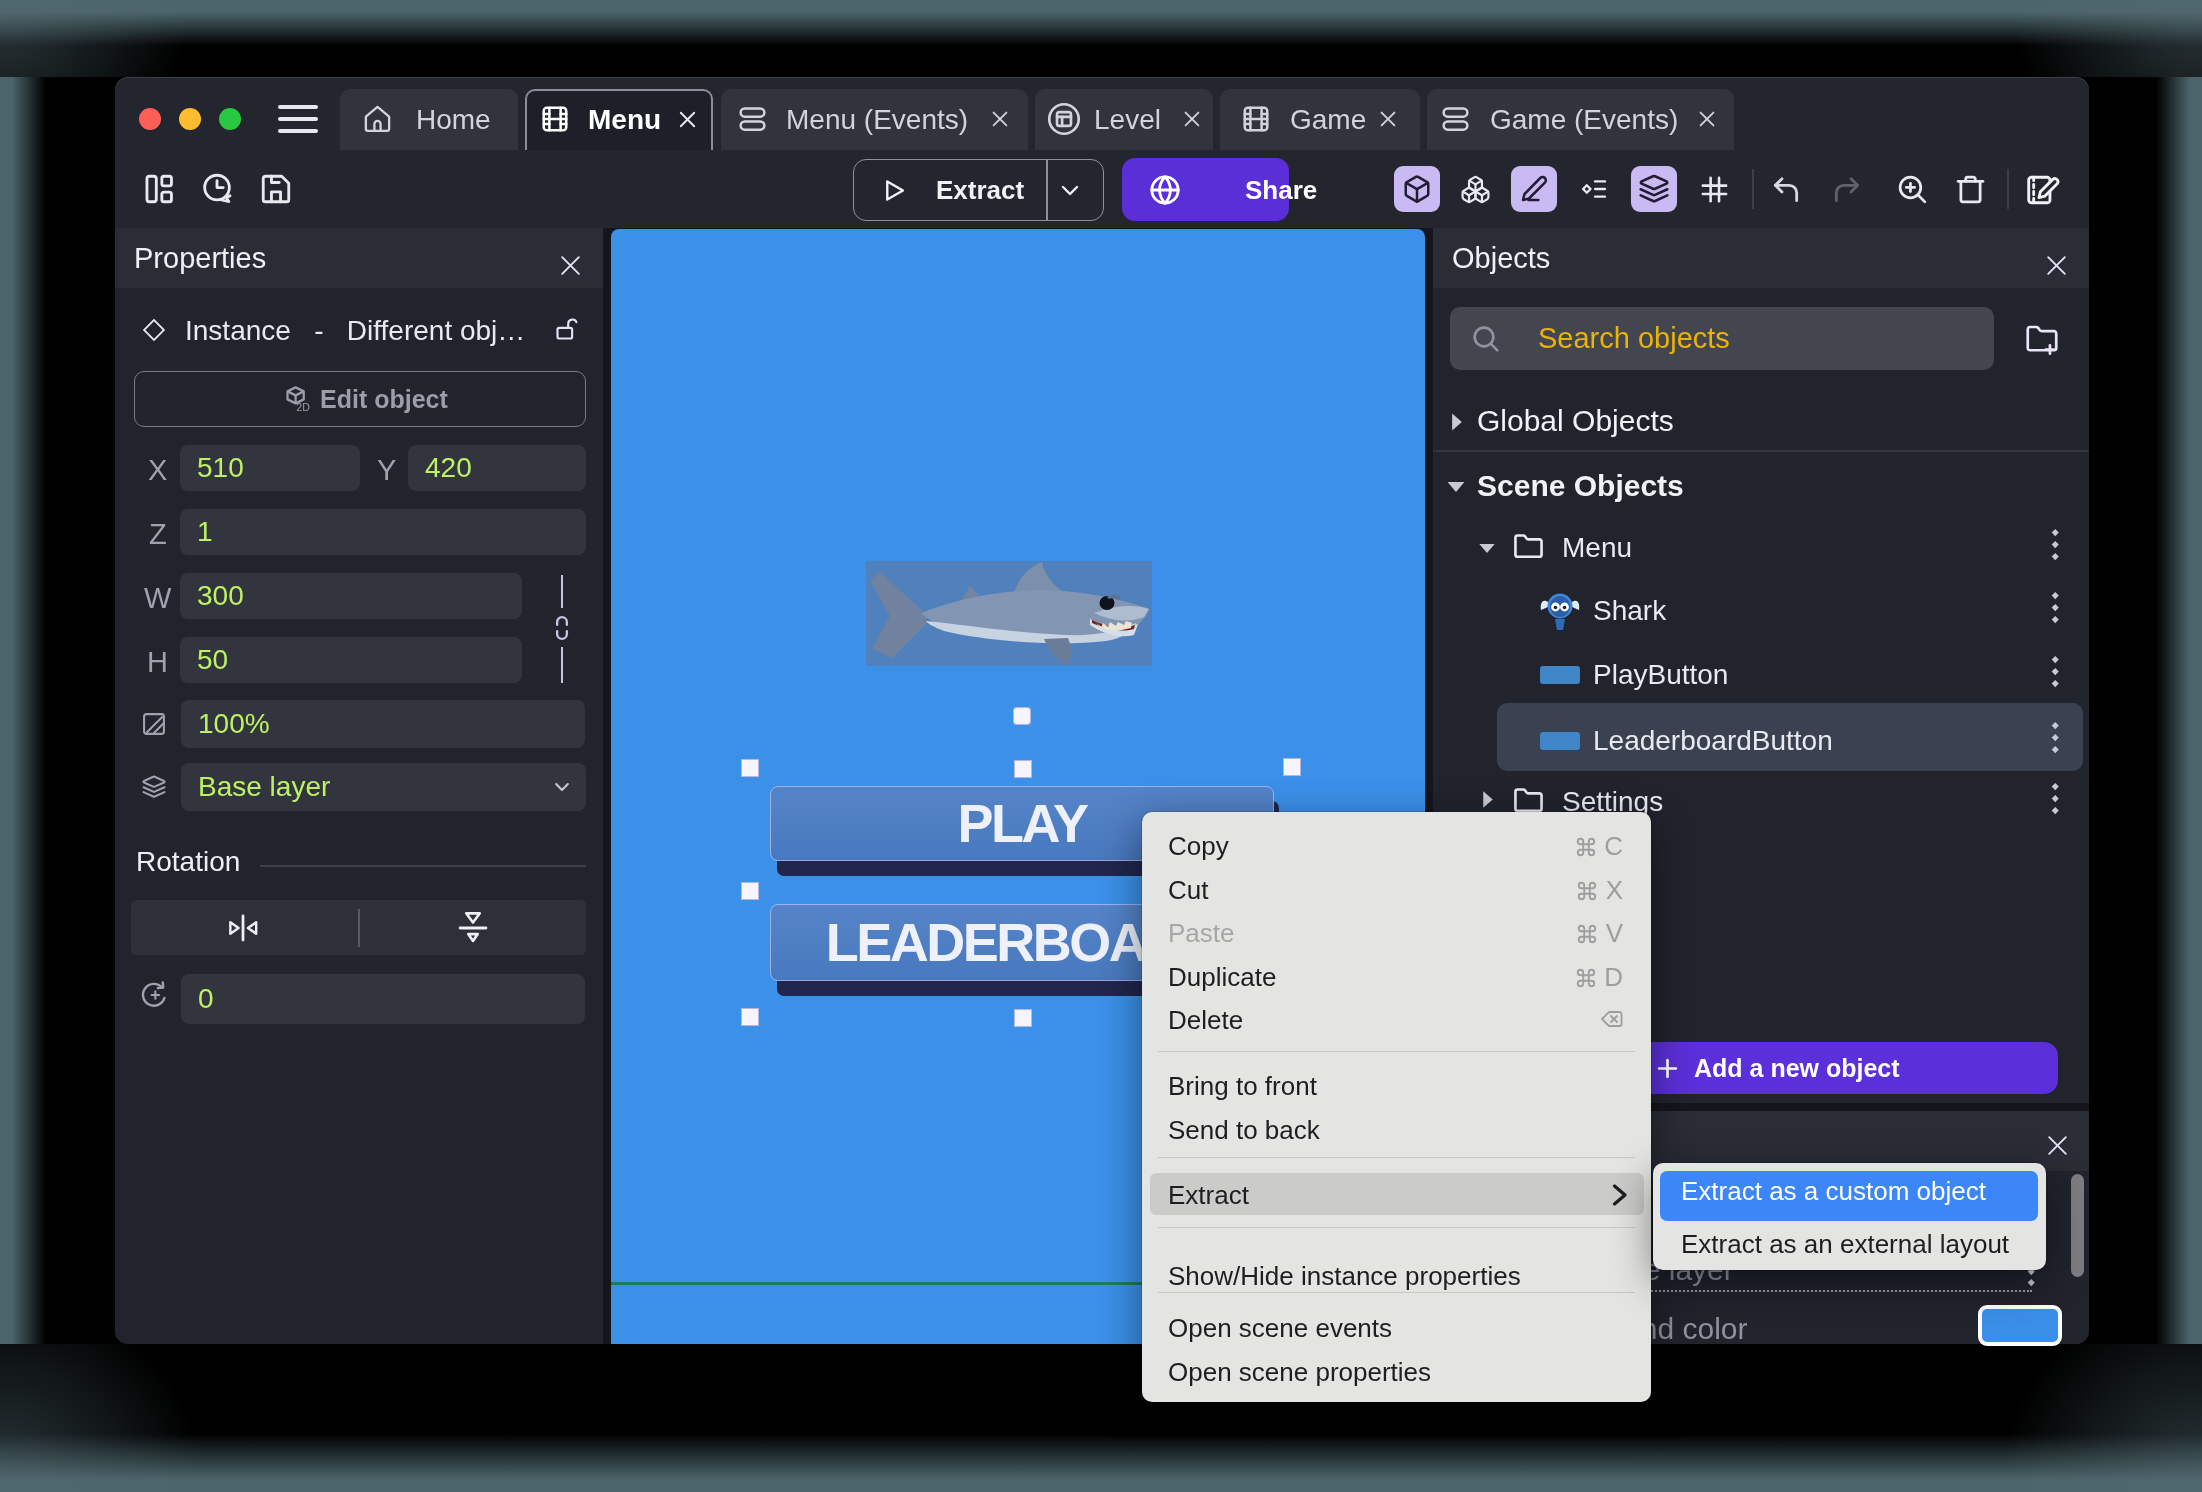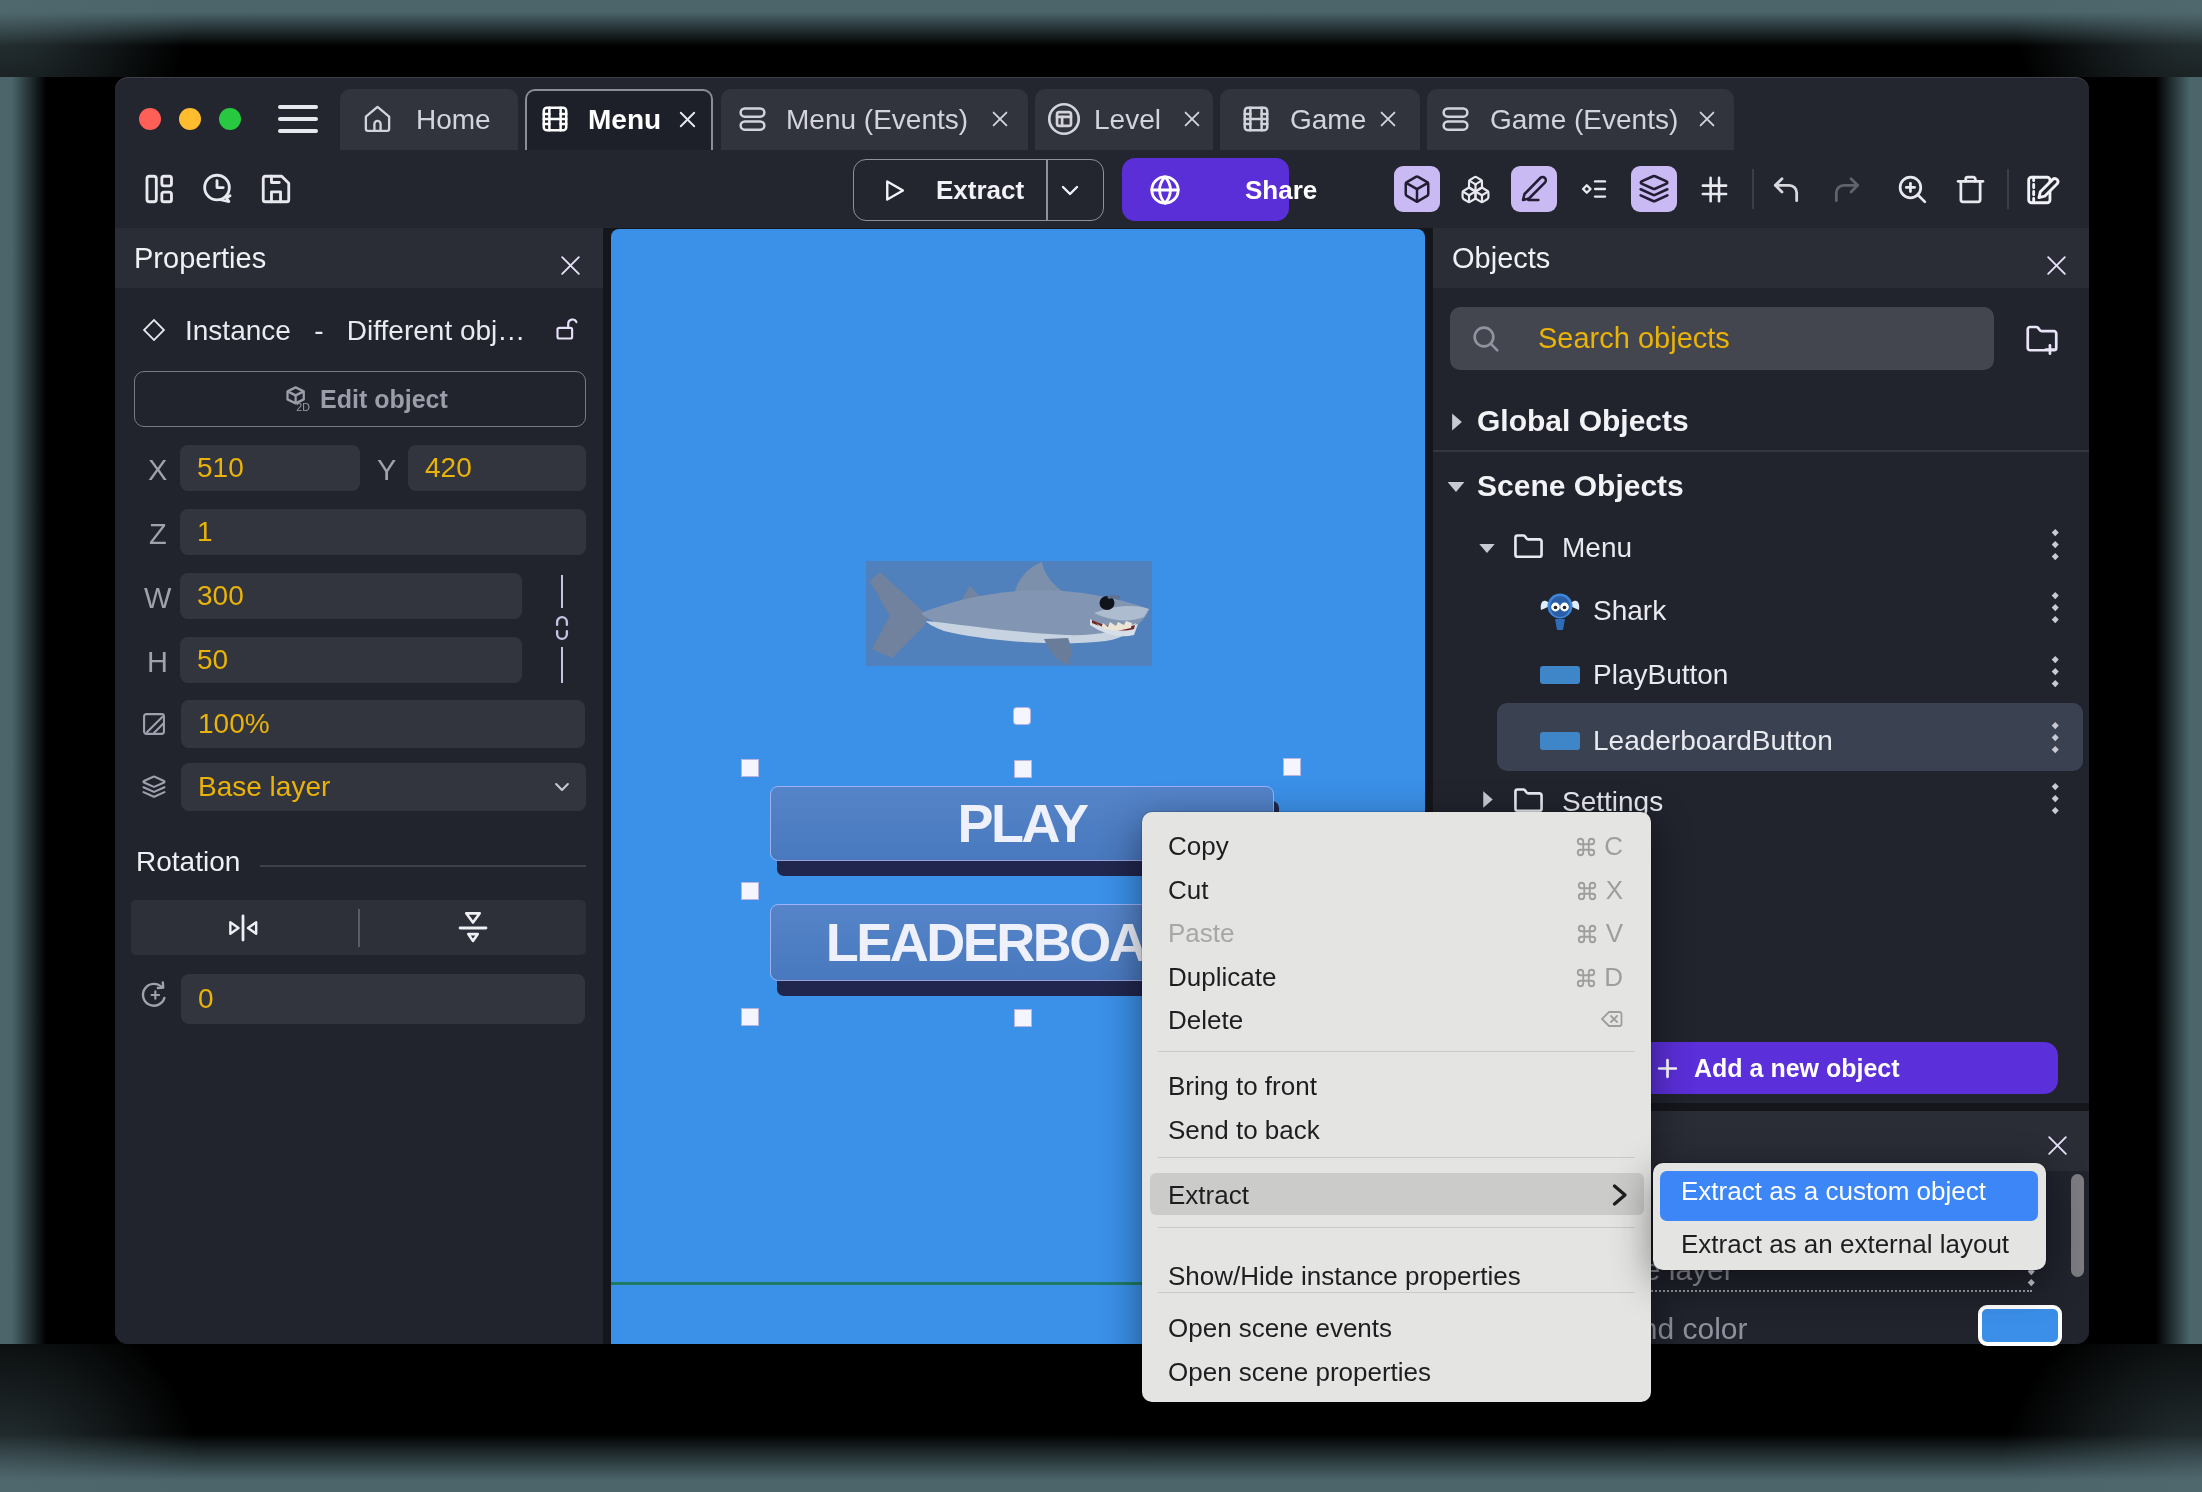--- a/index.html
+++ b/index.html
@@ -10,21 +10,21 @@
   .edge { position:absolute; pointer-events:none; }
   #win { position:absolute; left:115px; top:77px; width:1974px; height:1267px;
     background:#23252f; border-radius:13px;
     box-shadow: inset 0 1px 0 rgba(255,255,255,0.13), 0 20px 60px 30px rgba(0,0,0,0.92), 0 0 120px 55px rgba(0,0,0,0.85);
   }
   .tab { position:absolute; top:12px; height:61px; background:#31333d; border-radius:10px 10px 0 0; }
   .tabtxt { position:absolute; top:0; height:61px; line-height:61px; font-size:28px; color:#d3d4db; white-space:nowrap; }
   .panel { position:absolute; background:#21232d; }
   .phead { position:absolute; left:0; top:0; width:100%; height:60px; background:#2a2c36; }
   .ptitle { position:absolute; left:19px; top:0; height:60px; line-height:60px; font-size:29px; color:#f0f1f5; }
-  .field { position:absolute; background:#32343e; border-radius:8px; color:#eab308; font-size:28px; }
+  .field { position:absolute; background:#32343e; border-radius:8px; color:#bef264; font-size:28px; }
   .fieldtxt { position:absolute; left:17px; top:0; line-height:inherit; }
   .lab { position:absolute; color:#9fa2ac; font-size:29px; }
   .rowtxt { position:absolute; color:#e9eaf0; font-size:28px; white-space:nowrap; }
   .kebab { position:absolute; width:6px; }
   .kebab i { position:absolute; left:0; width:4.5px; height:4.5px; background:#c7c9d4; transform:rotate(45deg); }
   .hnd { position:absolute; width:18px; height:18px; background:#f5f5ff; border:1px solid rgba(130,130,200,0.55); }
   .cmenu { position:absolute; background:#e4e4e2; border-radius:10px; box-shadow: 0 12px 40px rgba(0,0,0,0.45), 0 0 0 1px rgba(0,0,0,0.12); }
   .mi { position:absolute; left:26px; font-size:26px; color:#1e1e20; white-space:nowrap; }
   .msep { position:absolute; left:16px; right:16px; height:1px; background:#c9c9c7; }
   .mshort { position:absolute; color:#9e9e9e; font-size:26px; }
@@ -394,21 +394,21 @@
     <div class="abs" style="left:105px; top:79px; height:63px; line-height:63px; font-size:29px; color:#eab308;">Search objects</div>
     <svg class="abs" style="left:591px; top:93px;" width="36" height="36" viewBox="0 0 24 24" fill="none" stroke="#e9e4f8" stroke-width="1.8" stroke-linecap="round" stroke-linejoin="round">
         <path d="M20 19.5h-16A1.5 1.5 0 0 1 2.5 18V5.5A1.5 1.5 0 0 1 4 4h4.2a1.5 1.5 0 0 1 1.2.6l1.2 1.6a1.5 1.5 0 0 0 1.2.6H20a1.5 1.5 0 0 1 1.5 1.5v9.7a1.5 1.5 0 0 1-1.5 1.5Z"></path>
         <path d="M17.3 16.2v5.6"></path>
         <path d="M14.5 19h5.6"></path>
       </svg>
 
     <svg class="abs" style="left:17px; top:184px;" width="14" height="20" viewBox="0 0 10 14">
         <path d="M1.5 1 8.5 7 1.5 13Z" fill="#c8c9d2"></path>
       </svg>
-    <div class="abs" style="left:44px; top:176px; font-size:30px; font-weight:bold; color:#f2f3f7;">Global Objects</div>
+    <div class="abs" style="left:44px; top:176px; font-size:30px; font-weight:normal; color:#f2f3f7;">Global Objects</div>
     <div class="abs" style="left:0px; top:222px; width:656px; height:1.5px; background:#33353f;"></div>
 
     <svg class="abs" style="left:13px; top:252px;" width="20" height="14" viewBox="0 0 14 10">
         <path d="M1 1.5 7 8.5 13 1.5Z" fill="#c8c9d2"></path>
       </svg>
     <div class="abs" style="left:44px; top:241px; font-size:30px; font-weight:bold; color:#f2f3f7;">Scene Objects</div>
 
     <svg class="abs" style="left:45px; top:314px;" width="18" height="13" viewBox="0 0 14 10">
         <path d="M1 1.5 7 8.5 13 1.5Z" fill="#c8c9d2"></path>
       </svg>

